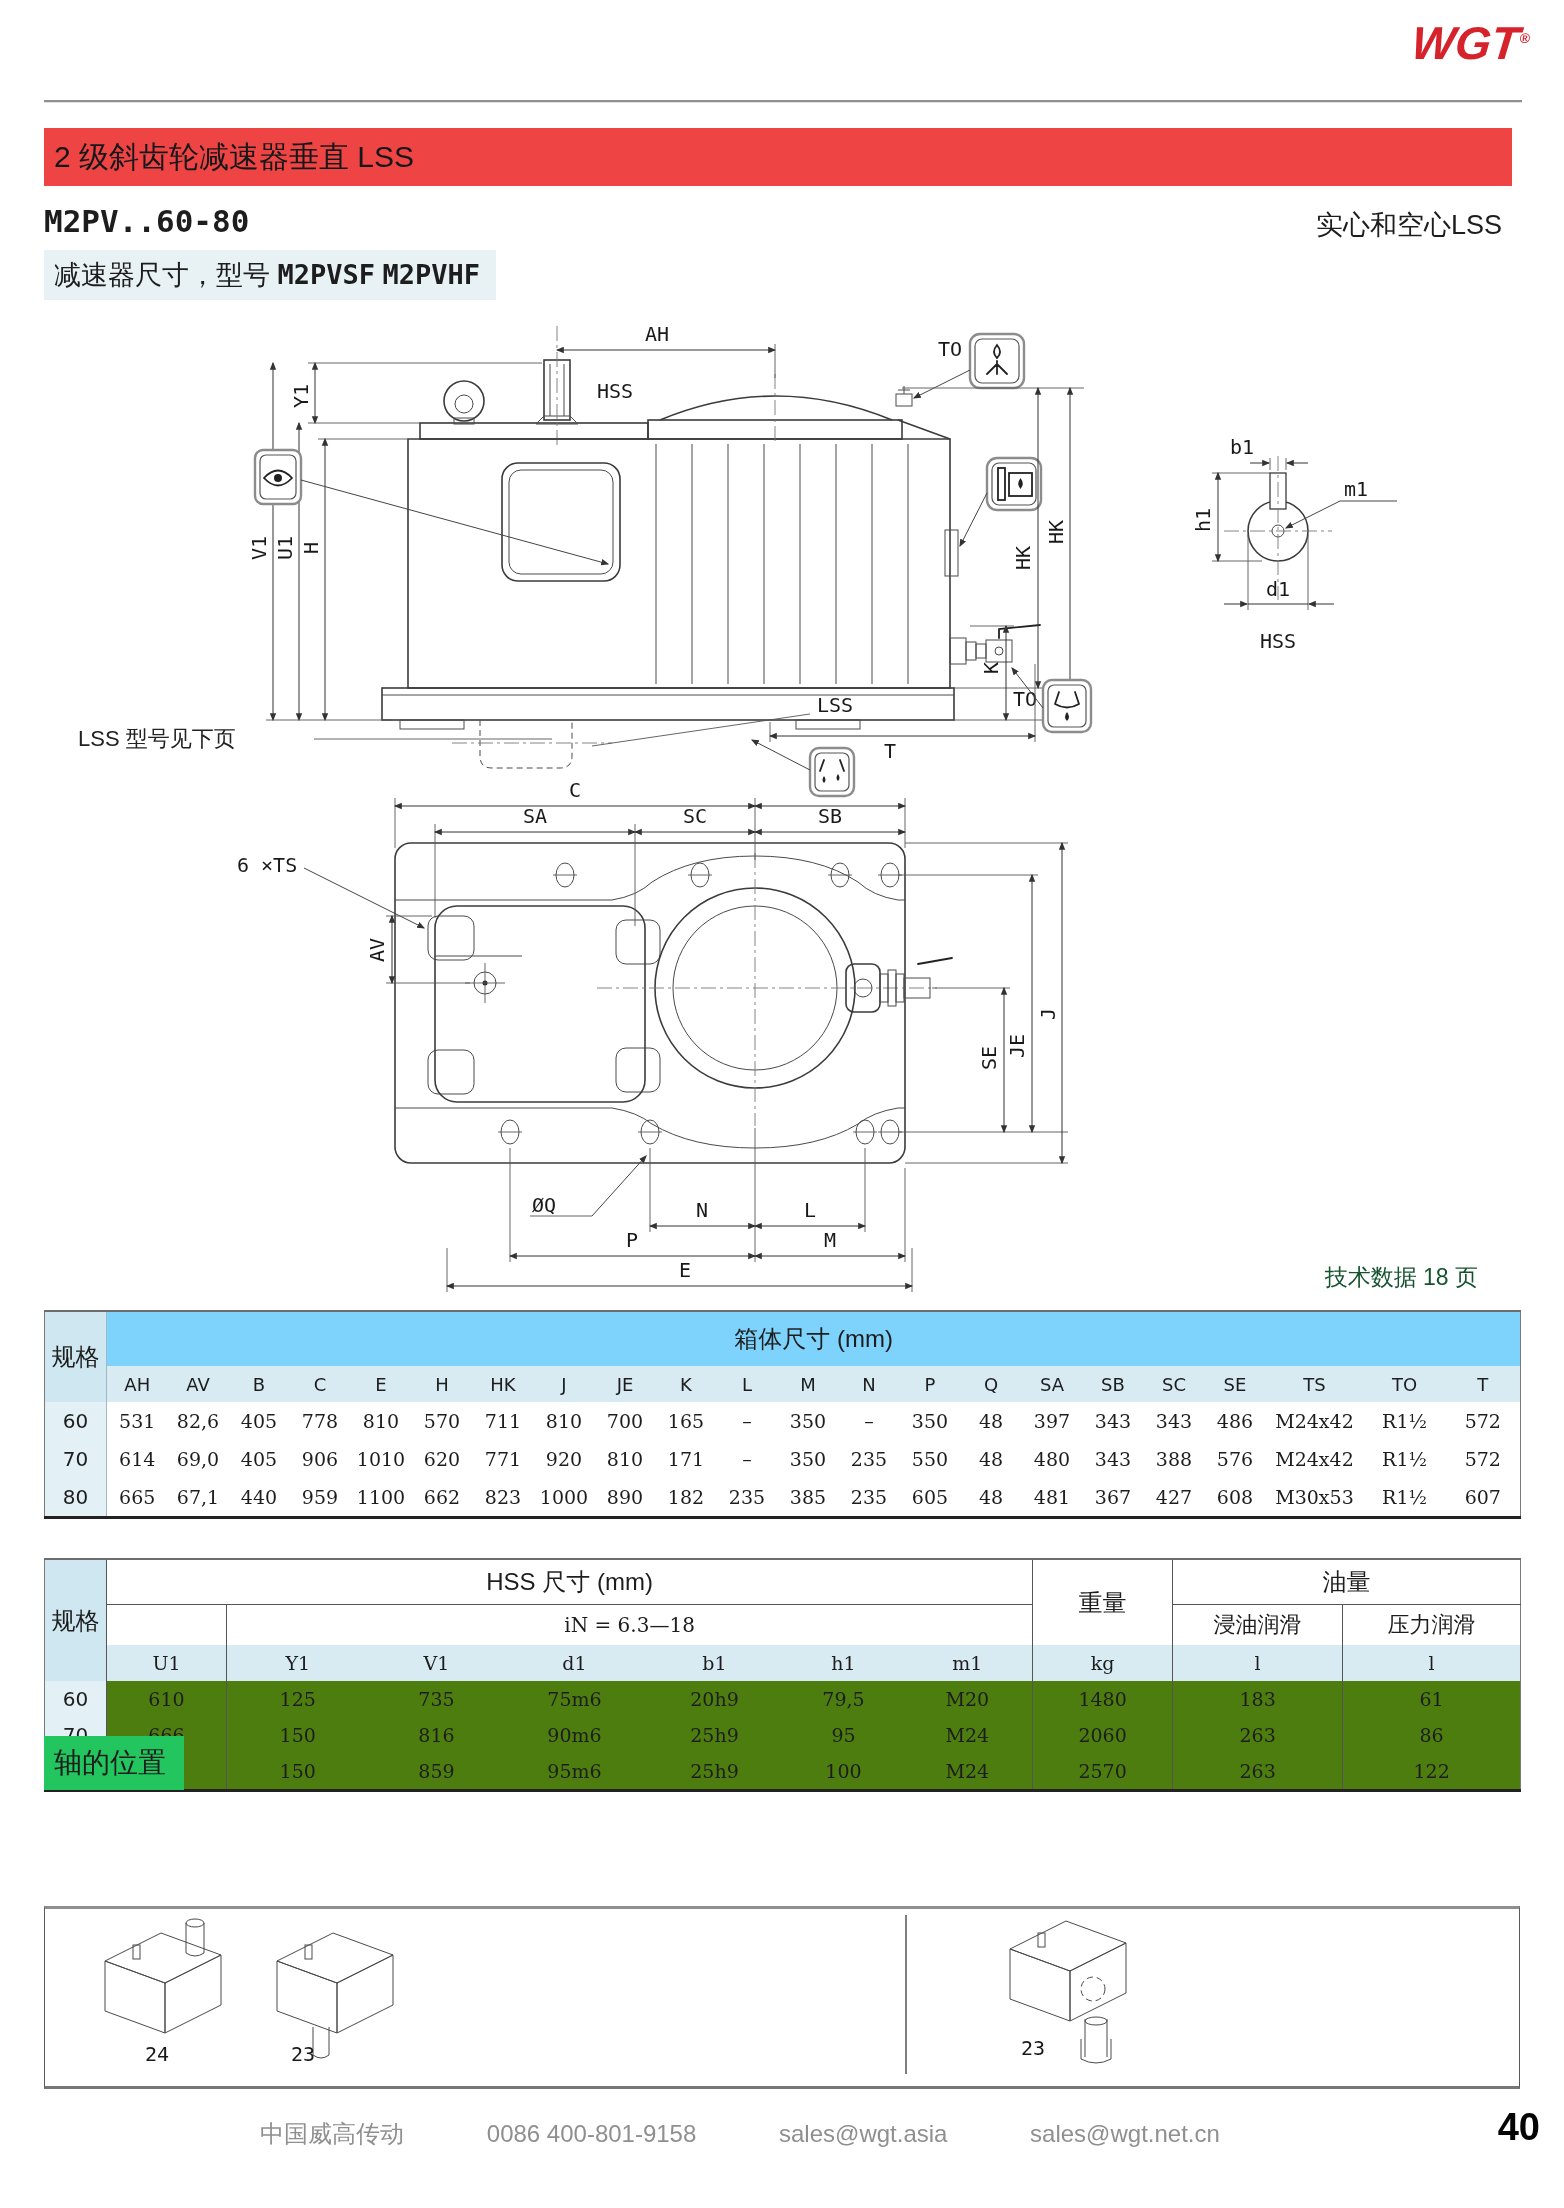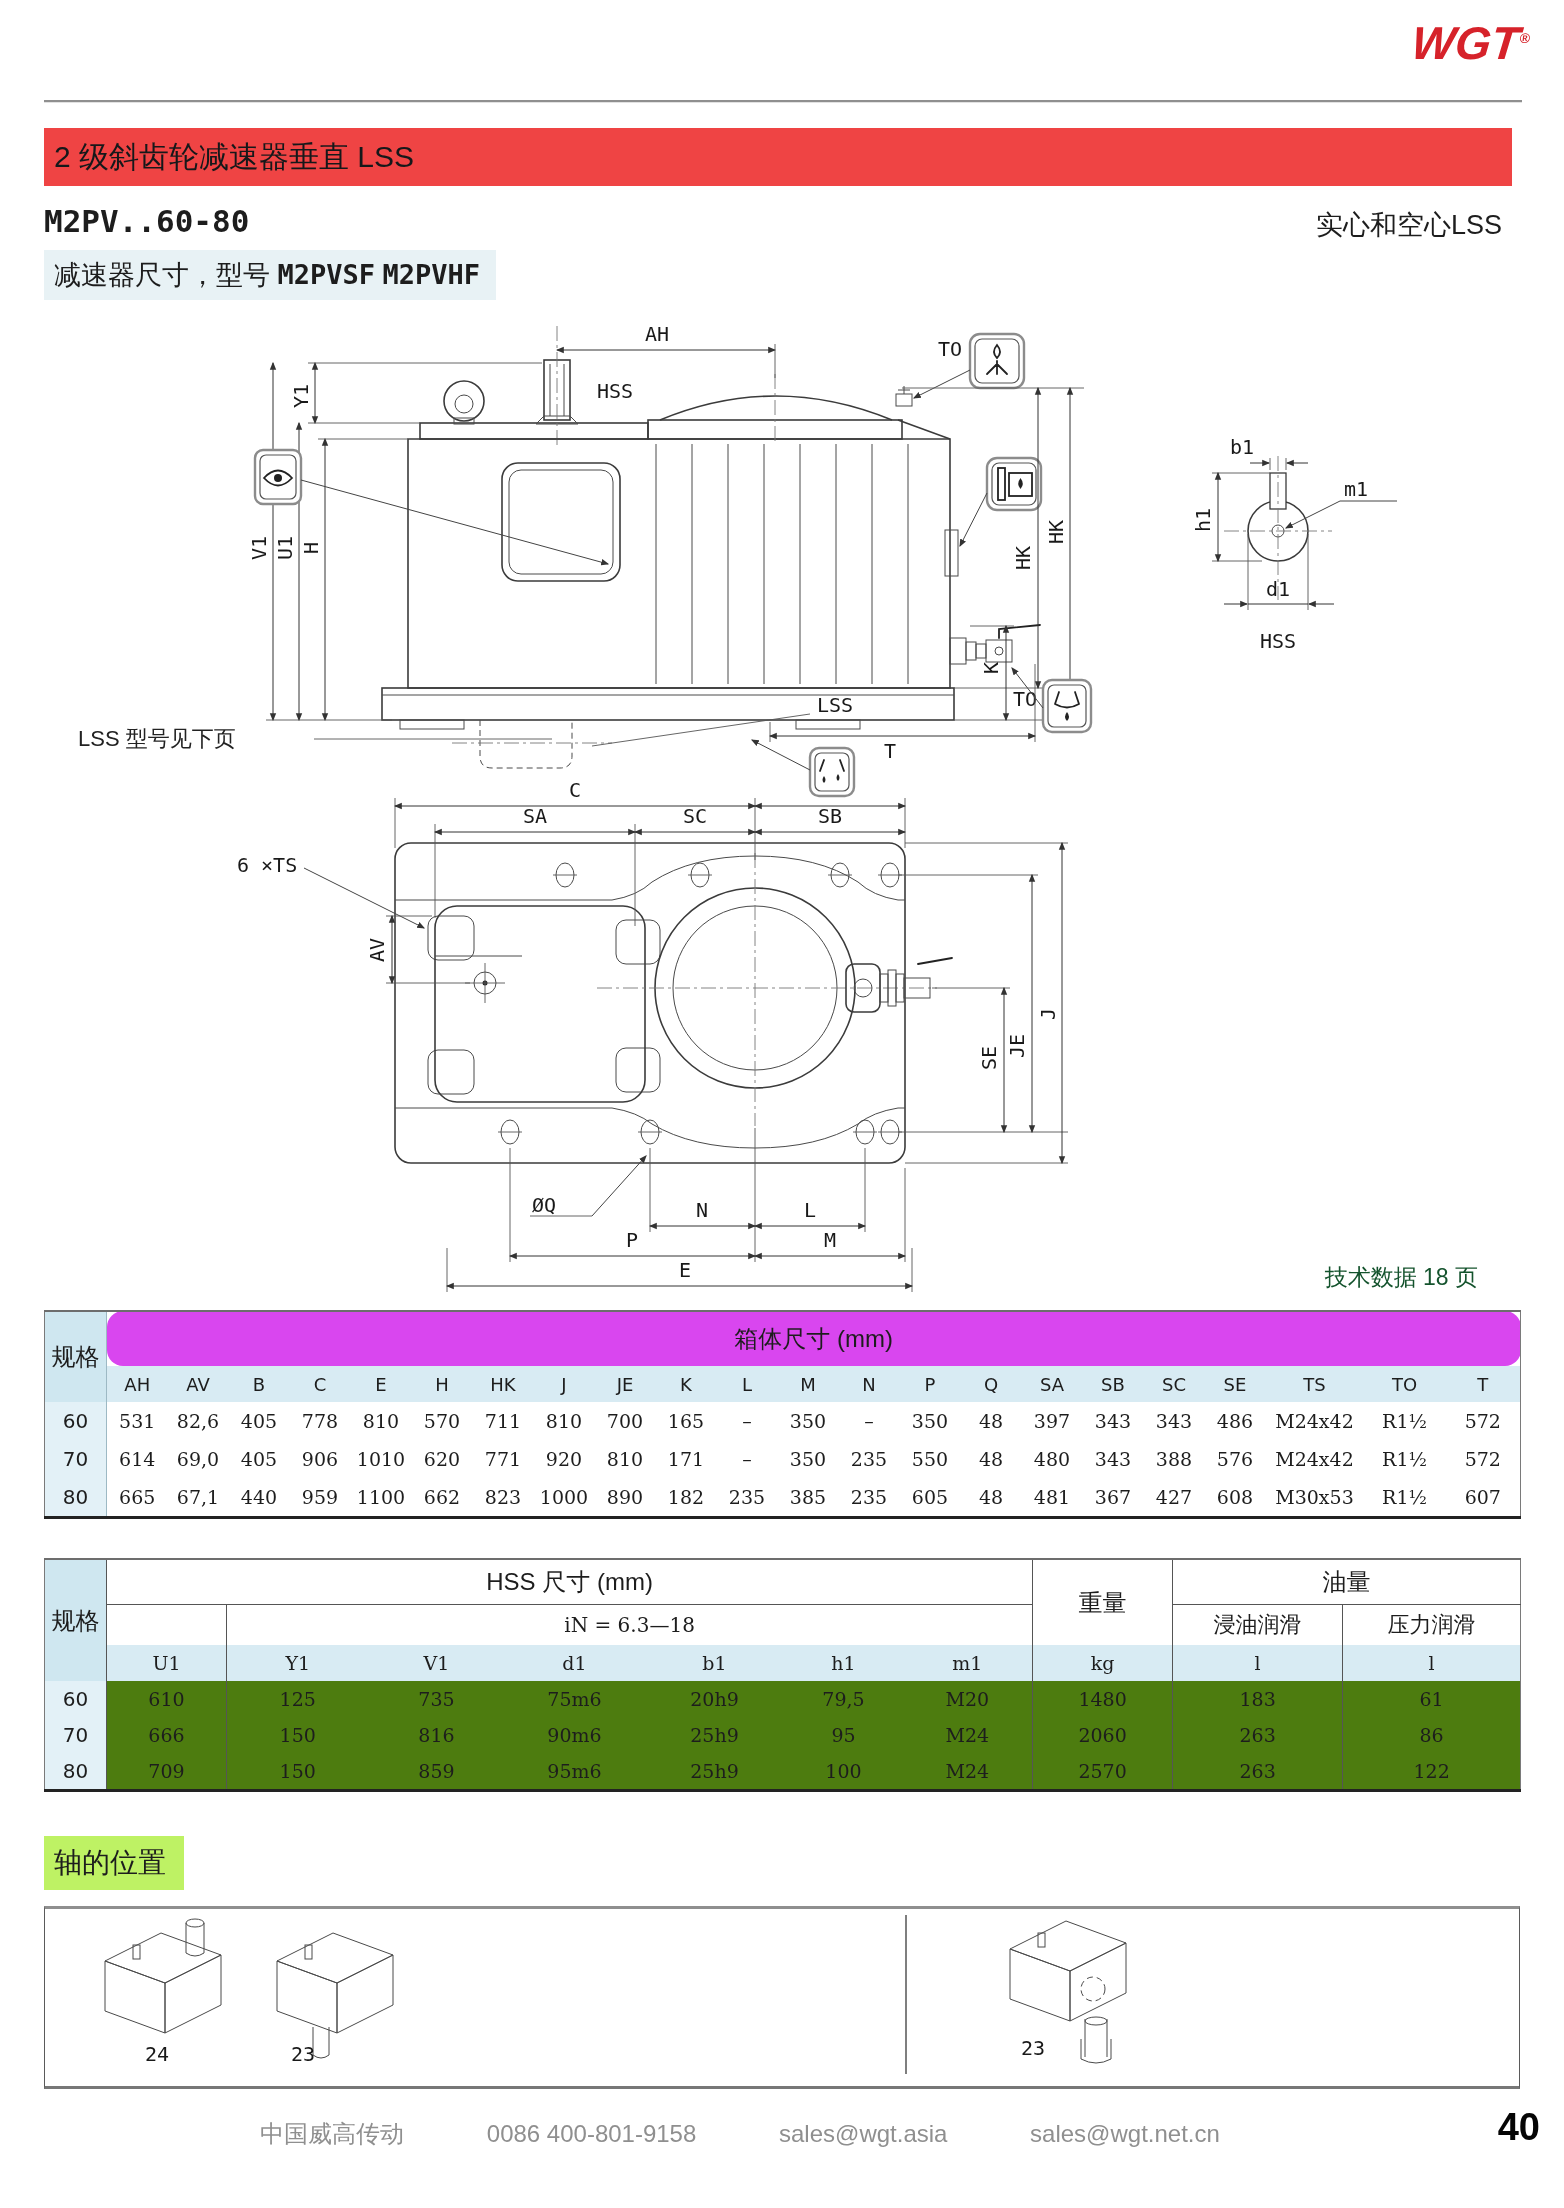--- a/index.html
+++ b/index.html
@@ -41,21 +41,21 @@
 
   .technote{position:absolute;top:1262px;right:86px;font-size:23px;color:#14532d;text-align:center;}
 
   
   table{border-collapse:collapse;table-layout:fixed;}
   .tblwrap1{position:absolute;left:44px;top:1310px;}
   .tblwrap2{position:absolute;left:44px;top:1558px;}
   .tbl{width:1476px;border-top:2px solid #6d6d6d;border-bottom:3px solid #222;
        border-left:1px solid #7a7a7a;border-right:1px solid #7a7a7a;}
   .tbl th,.tbl td{font-weight:normal;text-align:center;padding:0;}
-  .t1 .grp{background:#d946ef;font-size:24px;height:54px;border-radius:16px;}
+  .t1 .grp{background:#7dd3fc;font-size:24px;height:54px;}
   .t1 .spec-h{background:#cfe7f0;font-size:24px;border-right:1px solid #9db9c4;}
   .t1 tr.cols th{background:#d8ebf3;font-size:18px;height:36px;font-family:"DejaVu Sans",sans-serif;}
   .t1 tbody td{font-family:"DejaVu Serif",serif;font-size:19px;height:38px;background:#fff;}
   .t1 tbody th.spec{background:#e3f1f7;font-family:"DejaVu Sans",sans-serif;font-size:20px;
                     border-right:1px solid #9db9c4;}
   .t2 .spec-h{background:#cfe7f0;font-size:24px;border-right:1px solid #555;}
   .t2 .grp{font-size:24px;height:44px;border-bottom:1px solid #555;border-right:1px solid #555;}
   .t2 .wgt{font-size:24px;border-right:1px solid #555;}
   .t2 .oil{font-size:24px;border-bottom:1px solid #555;}
   .t2 .u1gap{border-right:1px solid #555;height:40px;}
@@ -65,21 +65,21 @@
   .t2 tr.cols th{background:#d8ebf3;font-size:19px;height:36px;font-family:"DejaVu Serif",serif;}
   .t2 tbody td{font-family:"DejaVu Serif",serif;font-size:19px;height:36px;background:#4d7c0f;}
   .t2 tbody th.spec{background:#e3f1f7;font-family:"DejaVu Sans",sans-serif;font-size:20px;
                     border-right:1px solid #555;}
   .t2 .c0{border-right:1px solid #555;}
   .t2 .c6{border-right:1px solid #555;}
   .t2 .c7{border-right:1px solid #555;}
   .t2 .c8{border-right:1px solid #555;}
 
   
-  .shafttitle{position:absolute;left:44px;top:1836px;background:#bef264;padding:8px 18px 8px 10px;
+  .shafttitle{position:absolute;left:44px;top:1736px;background:#22c55e;padding:8px 18px 8px 10px;
               font-size:28px;}
   .shaftbox{position:absolute;left:44px;top:1906px;width:1474px;height:177px;
             border:1px solid #5a5a5a;border-top:3px solid #8f8f8f;border-bottom:3px solid #777;}
 
   
   .footer{position:absolute;left:0;top:2118px;width:1480px;text-align:center;font-size:24px;
           color:#8f8f8f;}
   .footer span{margin:0 38px;}
   .pagenum{position:absolute;right:24px;top:2106px;font-size:38px;font-weight:600;color:#050505;}
 </style>

